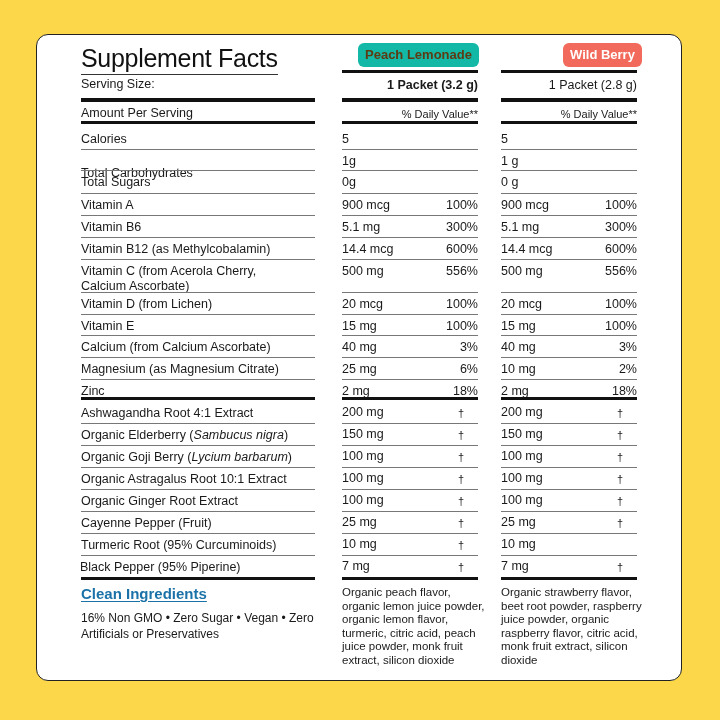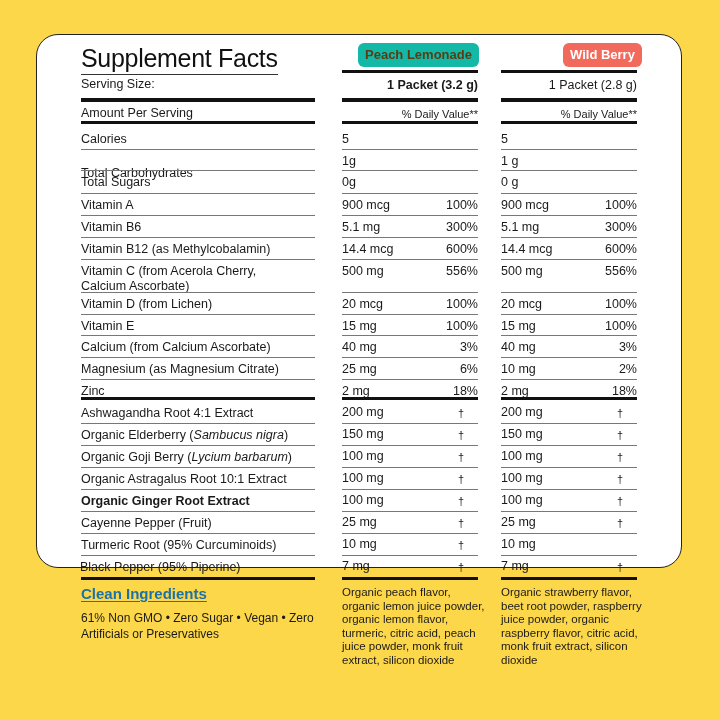--- a/index.html
+++ b/index.html
@@ -1,22 +1,22 @@
 <!DOCTYPE html>
 <html><head>
 <meta charset="utf-8">
 <style>
   html, body { margin:0; padding:0; }
   body {
     width:720px; height:720px; background:#fdd74a; position:relative; overflow:hidden;
     font-family: "Liberation Sans", "DejaVu Sans", sans-serif; color:#1a1a1a;
   }
   .card {
-    position:absolute; left:36px; top:34px; width:646px; height:534px;
-    background:#ffffff; border:1.5px solid #222; border-radius:22px; box-sizing:border-box;
+    position:absolute; left:36px; top:34px; width:646px; height:647px;
+    background:#ffffff; border:1.5px solid #222; border-radius:12px; box-sizing:border-box;
   }
   .abs { position:absolute; }
   .title {
     left:44px; top:8px; font-size:25px; letter-spacing:-0.3px; color:#111;
     border-bottom:1.3px solid #333; padding-bottom:1px; line-height:30px;
   }
   .serving-label { left:44px; top:41px; font-size:13px; }
   .badge {
     top:8px; height:24px; line-height:24px; padding:0 7px; border-radius:6px;
     font-weight:bold; font-size:13px;
@@ -188,21 +188,21 @@
       <div class="thin" style="left:305px;top:432px;width:136px;"></div>
       <div class="thin" style="left:464px;top:432px;width:136px;"></div>
       <div class="txt" style="left:44px;top:436px;"><span>Organic Astragalus Root 10:1 Extract</span></div>
       <div class="txt" style="left:305px;top:435px;">100 mg</div>
       <div class="txt dagger" style="left:421px;top:436px;">†</div>
       <div class="txt" style="left:464px;top:435px;">100 mg</div>
       <div class="txt dagger" style="left:580px;top:436px;">†</div>
       <div class="thin" style="left:44px;top:454px;width:234px;"></div>
       <div class="thin" style="left:305px;top:454px;width:136px;"></div>
       <div class="thin" style="left:464px;top:454px;width:136px;"></div>
-      <div class="txt" style="left:44px;top:458px;font-weight:bold;"><span>Organic Ginger Root Extract</span></div>
+      <div class="txt" style="left:44px;top:458px;"><span>Organic Ginger Root Extract</span></div>
       <div class="txt" style="left:305px;top:457px;">100 mg</div>
       <div class="txt dagger" style="left:421px;top:458px;">†</div>
       <div class="txt" style="left:464px;top:457px;">100 mg</div>
       <div class="txt dagger" style="left:580px;top:458px;">†</div>
       <div class="thin" style="left:44px;top:476px;width:234px;"></div>
       <div class="thin" style="left:305px;top:476px;width:136px;"></div>
       <div class="thin" style="left:464px;top:476px;width:136px;"></div>
       <div class="txt" style="left:44px;top:480px;"><span>Cayenne Pepper (Fruit)</span></div>
       <div class="txt" style="left:305px;top:479px;">25  mg</div>
       <div class="txt dagger" style="left:421px;top:480px;">†</div>
@@ -223,17 +223,17 @@
       <div class="txt" style="left:305px;top:523px;">7 mg</div>
       <div class="txt dagger" style="left:421px;top:524px;">†</div>
       <div class="txt" style="left:464px;top:523px;">7 mg</div>
       <div class="txt dagger" style="left:580px;top:524px;">†</div>
       <div class="rule" style="left:44px;top:542px;width:234px;height:3px;"></div>
       <div class="rule" style="left:305px;top:542px;width:136px;height:3px;"></div>
       <div class="rule" style="left:464px;top:542px;width:136px;height:3px;"></div>
     </div>
 
   <div class="abs clean">Clean Ingredients</div>
-  <div class="abs txt clean-desc">61% Non GMO • Zero Sugar • Vegan • Zero Artificials or Preservatives</div>
+  <div class="abs txt clean-desc">16% Non GMO • Zero Sugar • Vegan • Zero Artificials or Preservatives</div>
 
   <div class="txt ingr" style="left:305px;top:551px;">Organic peach flavor, organic lemon juice powder, organic lemon flavor, turmeric, citric acid, peach juice powder, monk fruit extract, silicon dioxide</div>
   <div class="txt ingr" style="left:464px;top:551px;">Organic strawberry flavor, beet root powder, raspberry juice powder, organic raspberry flavor, citric acid, monk fruit extract, silicon dioxide</div>
 </div>
 
 </body></html>

